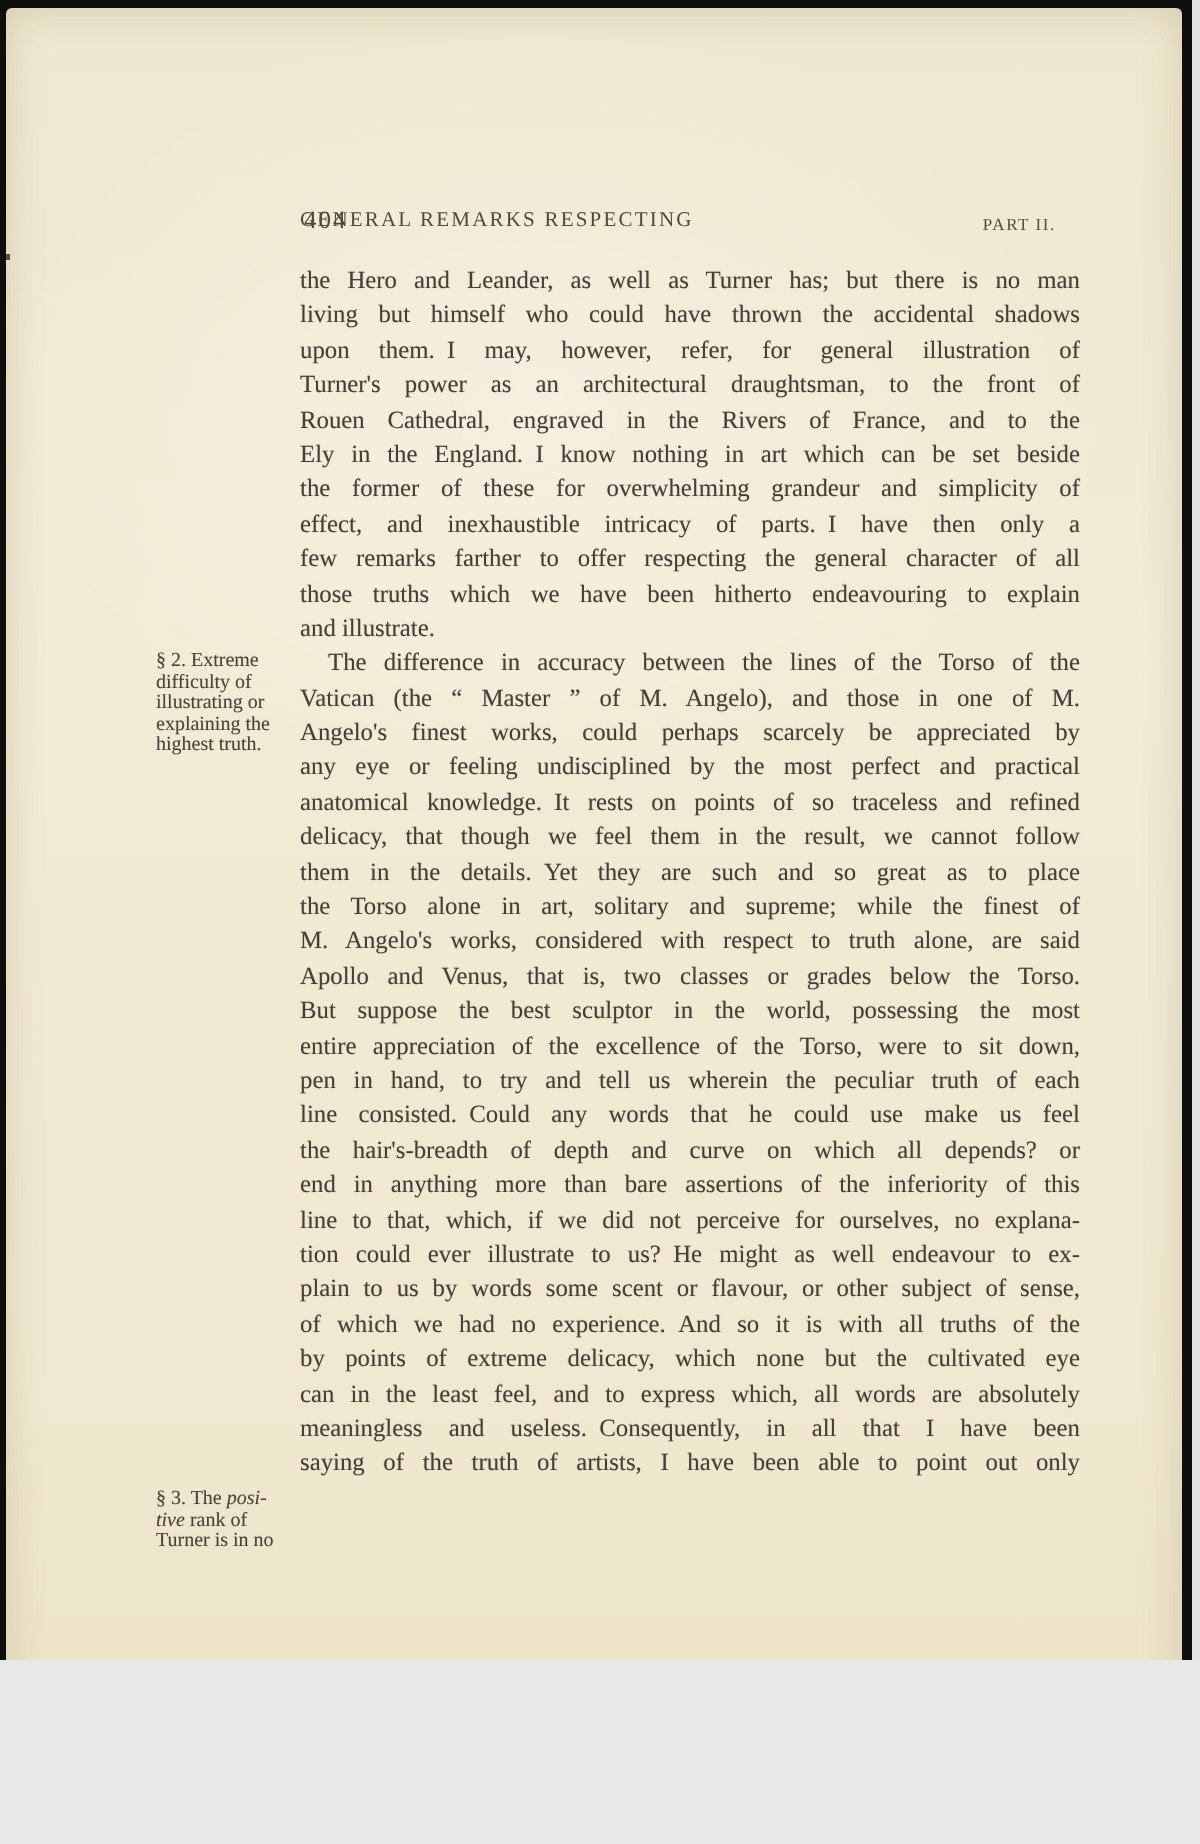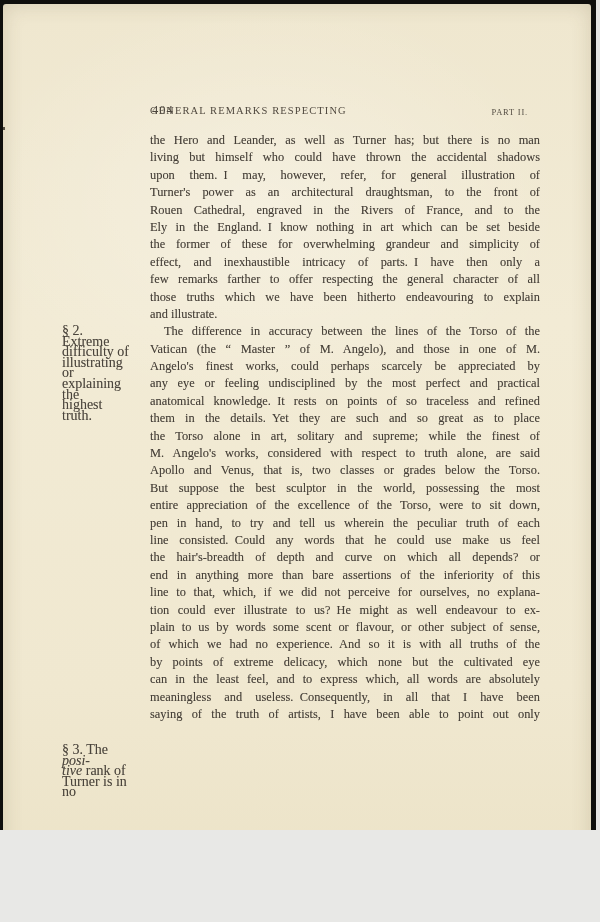--- a/index.html
+++ b/index.html
@@ -62,23 +62,23 @@
   .line {
     text-align: justify;
     text-align-last: justify;
     height: 17.4px;
     white-space: nowrap;
   }
   .line.noj { text-align-last: auto; white-space: normal; }
   .line.indent { text-indent: 14px; }
   .margin-note {
     position: absolute;
-    left: 59px;
+    left: 75px;
     width: 70px;
-    font-size: 14px;
+    font-size: 10px;
     line-height: 10.6px;
     color: #4a443c;
     text-shadow: 0 0 0.4px rgba(70,62,52,0.3);
   }
   .note1 { top: 322px; }
   .note2 { top: 741px; }
   .margin-note .it { font-style: italic; }
   .speck {
     position: absolute;
     left: 0; top: 123px;
@@ -107,20 +107,21 @@
         <div class="line">the former of these for overwhelming grandeur and simplicity of</div>
         <div class="line">effect, and inexhaustible intricacy of parts. I have then only a</div>
         <div class="line">few remarks farther to offer respecting the general character of all</div>
         <div class="line">those truths which we have been hitherto endeavouring to explain</div>
         <div class="line noj">and illustrate.</div>
         <div class="line indent">The difference in accuracy between the lines of the Torso of the</div>
         <div class="line">Vatican (the “ Master ” of M. Angelo), and those in one of M.</div>
         <div class="line">Angelo's finest works, could perhaps scarcely be appreciated by</div>
         <div class="line">any eye or feeling undisciplined by the most perfect and practical</div>
         <div class="line">anatomical knowledge. It rests on points of so traceless and refined</div>
+        <div class="line">delicacy, that though we feel them in the result, we cannot follow</div>
         <div class="line">them in the details. Yet they are such and so great as to place</div>
         <div class="line">the Torso alone in art, solitary and supreme; while the finest of</div>
         <div class="line">M. Angelo's works, considered with respect to truth alone, are said</div>
         <div class="line">Apollo and Venus, that is, two classes or grades below the Torso.</div>
         <div class="line">But suppose the best sculptor in the world, possessing the most</div>
         <div class="line">entire appreciation of the excellence of the Torso, were to sit down,</div>
         <div class="line">pen in hand, to try and tell us wherein the peculiar truth of each</div>
         <div class="line">line consisted. Could any words that he could use make us feel</div>
         <div class="line">the hair's-breadth of depth and curve on which all depends? or</div>
         <div class="line">end in anything more than bare assertions of the inferiority of this</div>

